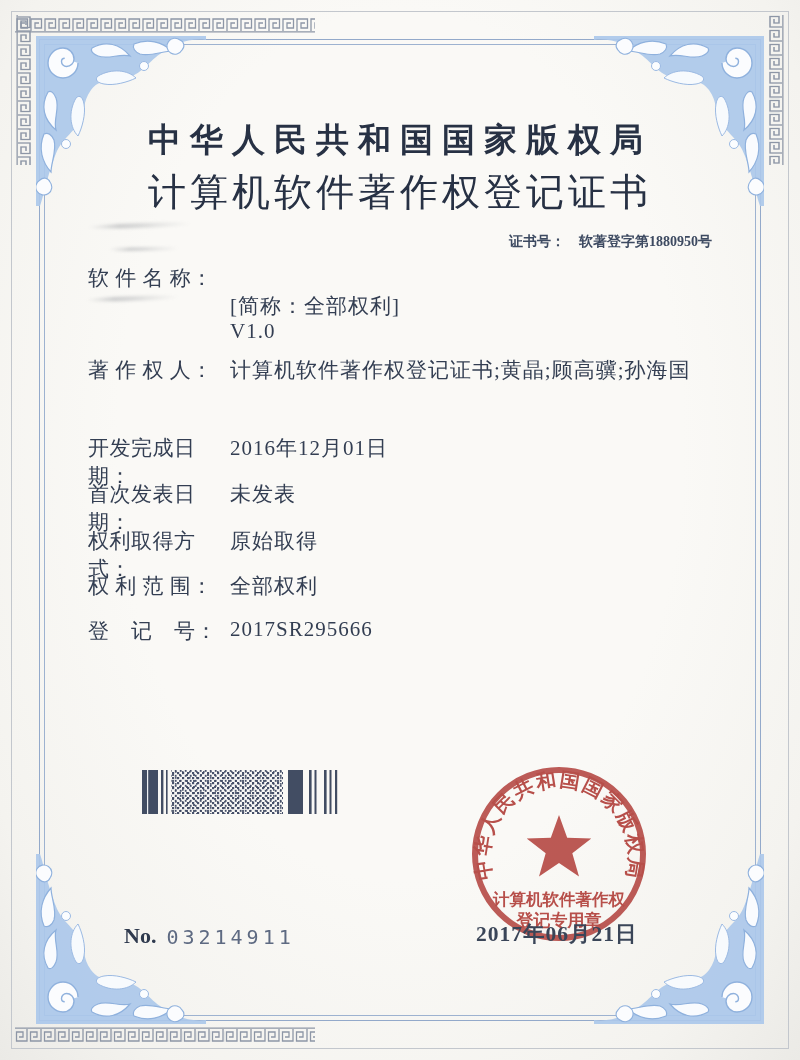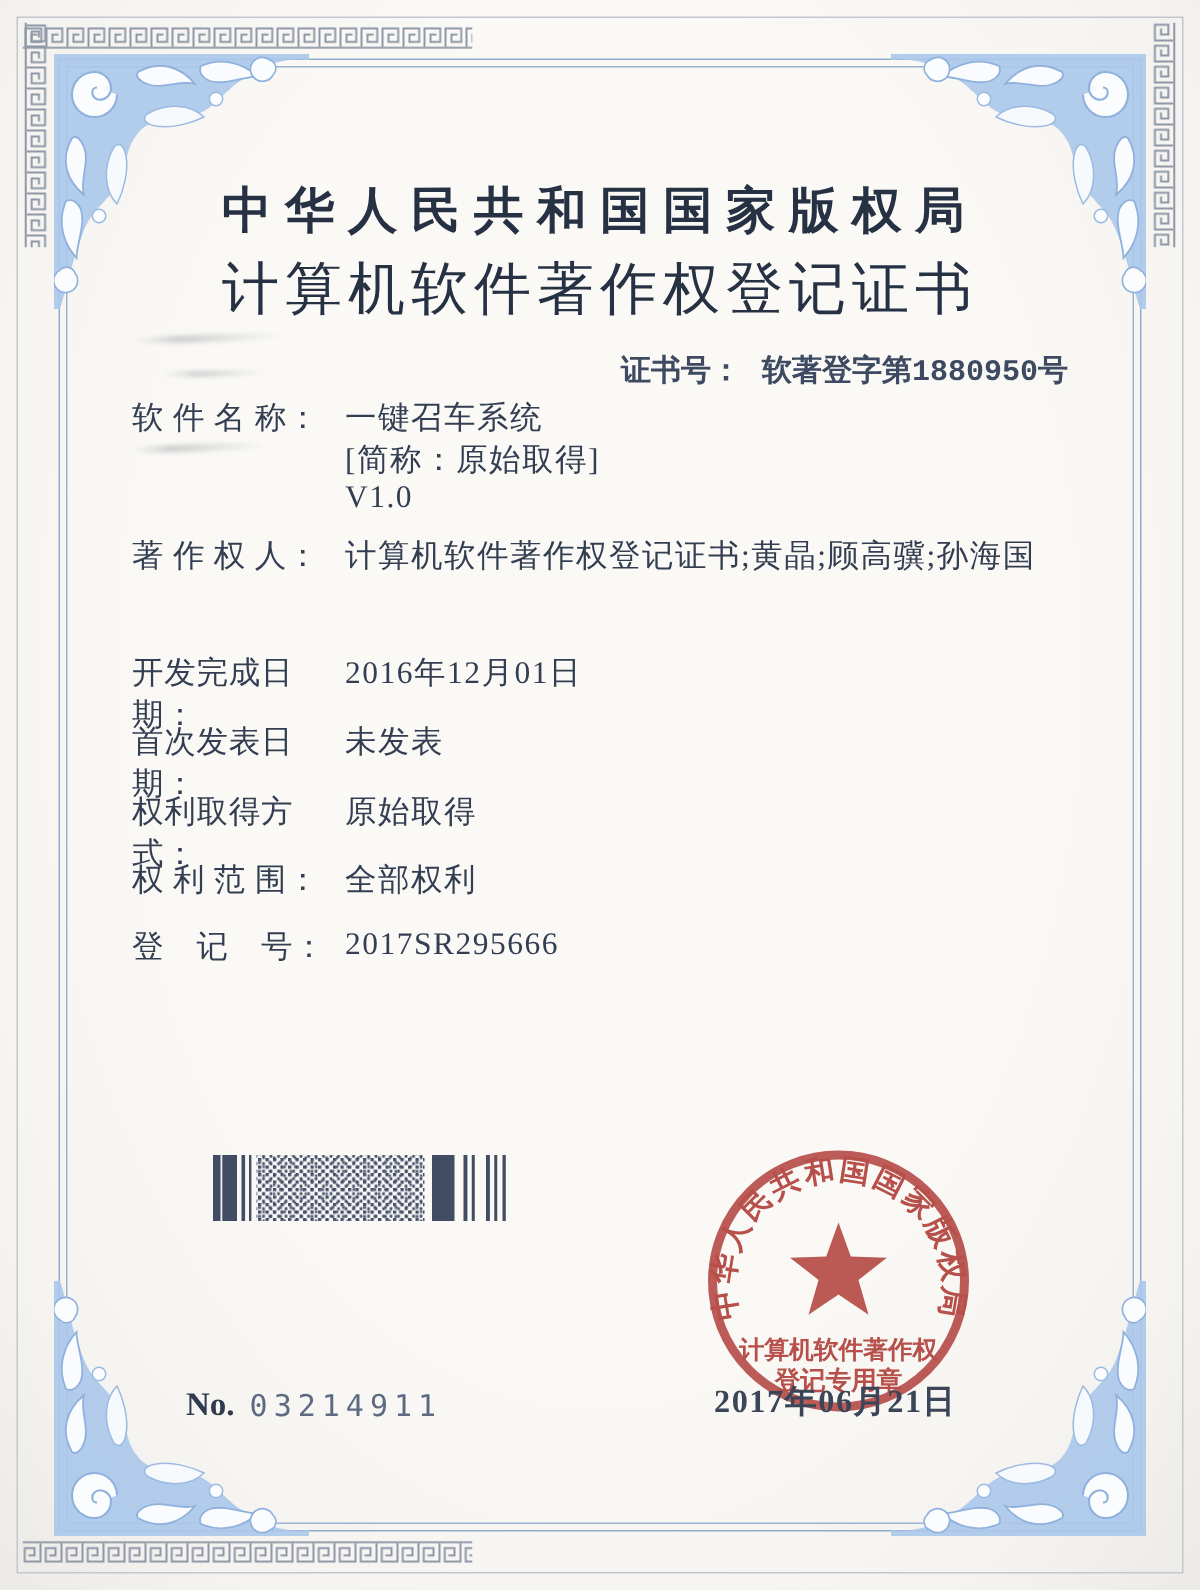--- a/index.html
+++ b/index.html
@@ -22,22 +22,22 @@
   .corner.tr{right:36px;top:36px;transform:scaleX(-1);}
   .corner.bl{left:36px;bottom:36px;transform:scaleY(-1);}
   .corner.br{right:36px;bottom:36px;transform:scale(-1,-1);}
   .corner svg{display:block;width:100%;height:100%;}
 
   
   .authority{position:absolute;left:0;right:0;top:118px;text-align:center;
              font-size:33px;font-weight:700;letter-spacing:9px;color:#273144;}
   .cert-title{position:absolute;left:0;right:0;top:167px;text-align:center;
               font-size:38px;font-weight:400;letter-spacing:4px;color:#273144;}
-  .cert-no{position:absolute;right:88px;top:233px;font-size:20px;color:#3d4a61;
-           display:flex;gap:14px;font-weight:600;font-family:Liberation Mono, monospace;}
+  .cert-no{position:absolute;right:88px;top:233px;font-size:14px;color:#3d4a61;
+           display:flex;gap:14px;font-weight:600;}
   .fields{position:absolute;left:88px;top:0;width:640px;}
   .frow{position:absolute;display:flex;font-size:21px;color:#333e52;}
   .frow .lbl{width:142px;flex:0 0 142px;letter-spacing:.5px;}
   .frow .val{letter-spacing:1px;}
   .extra-line{position:absolute;left:142px;font-size:21px;color:#333e52;letter-spacing:1px;}
   .statement{position:absolute;left:88px;top:666px;width:632px;font-size:20px;color:#323c4e;
              line-height:50px;letter-spacing:1.2px;text-indent:40px;text-align:justify;}
   .issue-date{position:absolute;left:476px;top:919px;font-size:21.5px;font-weight:700;
               color:#3a4558;letter-spacing:1px;}
   .serial{position:absolute;left:124px;top:923px;display:flex;align-items:flex-end;gap:10px;}
@@ -141,23 +141,22 @@
   <div class="authority">中华人民共和国国家版权局</div>
   <div class="cert-title">计算机软件著作权登记证书</div>
   <div class="cert-no">
     <span>证书号：</span>
     <span>软著登字第1880950号</span>
   </div>
 
   <div class="fields">
     <div class="frow" style="top:264px">
       <span class="lbl">软 件 名 称：</span>
-      <span class="val">一键召车系统</span>
-    </div>
-    <div class="extra-line" style="top:292px">[简称：原始取得]</div>
+    </div>
+    <div class="extra-line" style="top:292px">[简称：全部权利]</div>
     <div class="extra-line" style="top:319px">V1.0</div>
 
     <div class="frow" style="top:356px">
       <span class="lbl">著 作 权 人：</span>
       <span class="val">计算机软件著作权登记证书;黄晶;顾高骥;孙海国</span>
     </div>
     <div class="frow" style="top:434px">
       <span class="lbl">开发完成日期：</span>
       <span class="val">2016年12月01日</span>
     </div>

